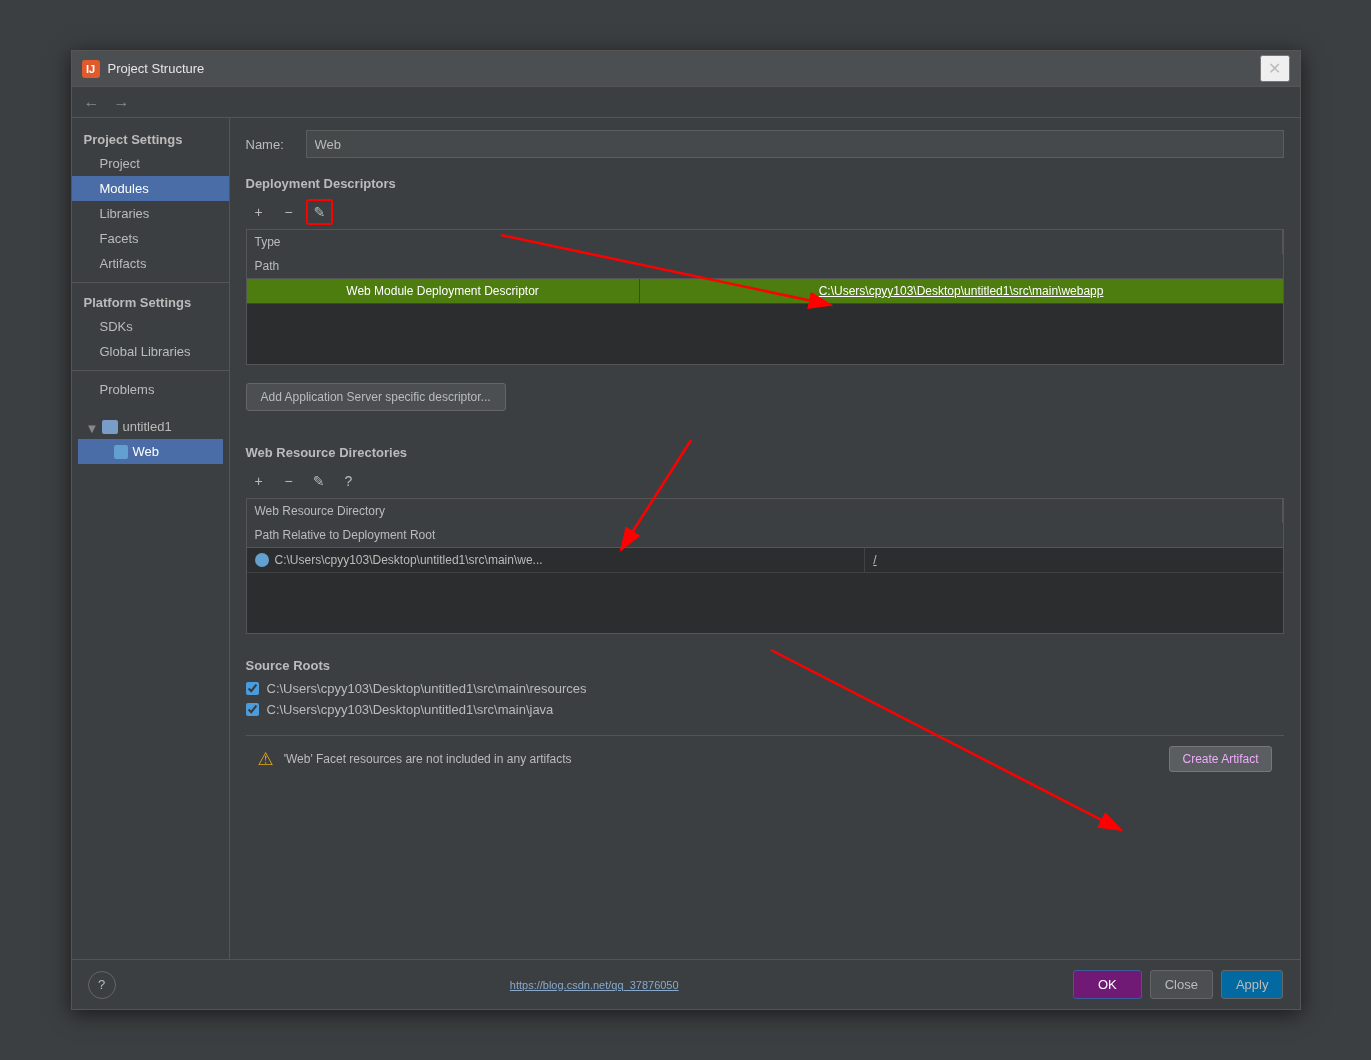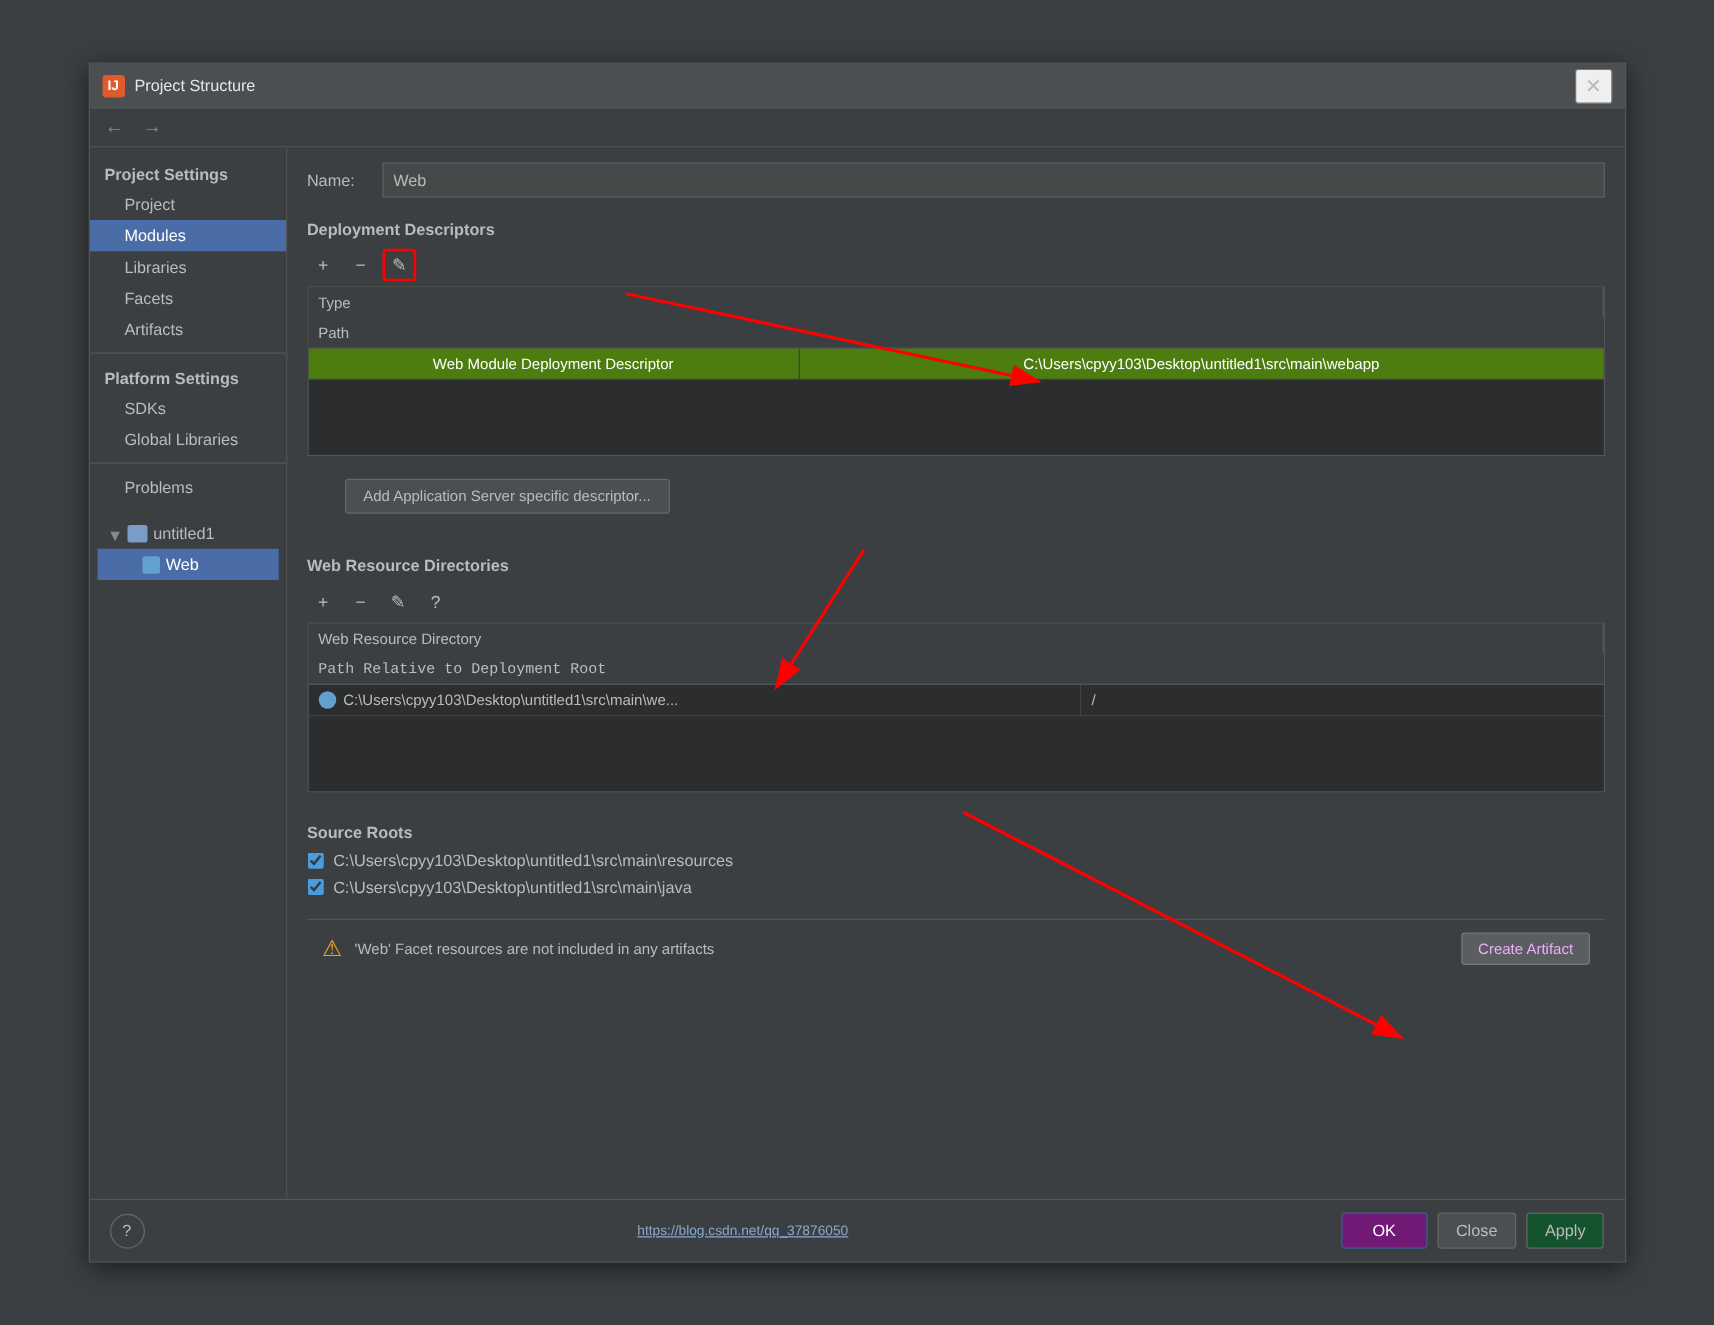--- a/index.html
+++ b/index.html
@@ -211,21 +211,21 @@
     .table-cell {
       padding: 5px 8px;
       color: #bbbbbb;
       font-size: 12px;
       border-right: 1px solid #404244;
       flex: 1;
       white-space: nowrap;
       overflow: hidden;
       text-overflow: ellipsis;
     }
-    .table-cell:last-child { border-right: none; }
+    .table-cell:last-child { border-right: none; text-decoration: underline; }
     .table-row.selected .table-cell { color: white; }
     .empty-area {
       min-height: 60px;
     }
     .add-server-btn {
       background: #4b4f52;
       border: 1px solid #666;
       color: #bbbbbb;
       padding: 6px 14px;
       cursor: pointer;
@@ -303,21 +303,21 @@
     .btn-cancel {
       background: #4b4f52;
       border: 1px solid #666;
       color: #bbbbbb;
       padding: 6px 14px;
       cursor: pointer;
       font-size: 13px;
       border-radius: 3px;
     }
     .btn-apply {
-      background: #14532d;
+      background: #0369a1;
       border: 1px solid #666;
       color: #bbbbbb;
       padding: 6px 14px;
       cursor: pointer;
       font-size: 13px;
       border-radius: 3px;
     }
     .help-btn {
       background: none;
       border: 1px solid #666;
@@ -441,37 +441,37 @@
             <div class="table-header-cell" style="flex:1.2;">Type</div>
             <div class="table-header-cell" style="flex:2;">Path</div>
           </div>
           <div class="table-row selected">
             <div class="table-cell" style="flex:1.2;">Web Module Deployment Descriptor</div>
             <div class="table-cell" style="flex:2;">C:\Users\cpyy103\Desktop\untitled1\src\main\webapp</div>
           </div>
           <div class="empty-area"></div>
         </div>
 
-        <div style="margin-bottom: 14px; margin-left: 30px;">
+        <div style="margin-bottom: 14px;">
           <button class="add-server-btn">Add Application Server specific descriptor...</button>
         </div>
 
         <div class="section-title">Web Resource Directories</div>
 
         <div class="toolbar-row">
           <button class="toolbar-btn">+</button>
           <button class="toolbar-btn">−</button>
           <button class="toolbar-btn">✎</button>
           <button class="toolbar-btn">?</button>
         </div>
 
         <div class="table-container">
           <div class="table-header">
             <div class="table-header-cell" style="flex:1.5;">Web Resource Directory</div>
-            <div class="table-header-cell" style="flex:1;font-family:Liberation Mono, monospace;">Path Relative to Deployment Root</div>
+            <div class="table-header-cell" style="flex:1;">Path Relative to Deployment Root</div>
           </div>
           <div class="table-row">
             <div class="table-cell" style="flex:1.5; display:flex; align-items:center;">
               <span class="web-resource-icon"></span>
               <span>C:\Users\cpyy103\Desktop\untitled1\src\main\we...</span>
             </div>
             <div class="table-cell" style="flex:1;">/</div>
           </div>
           <div class="empty-area"></div>
         </div>

